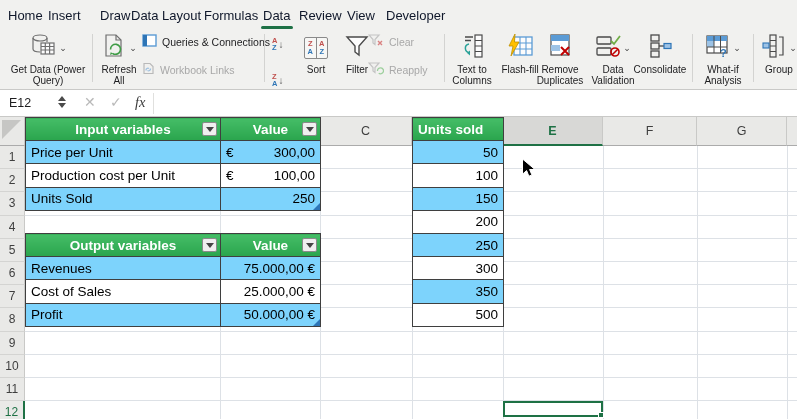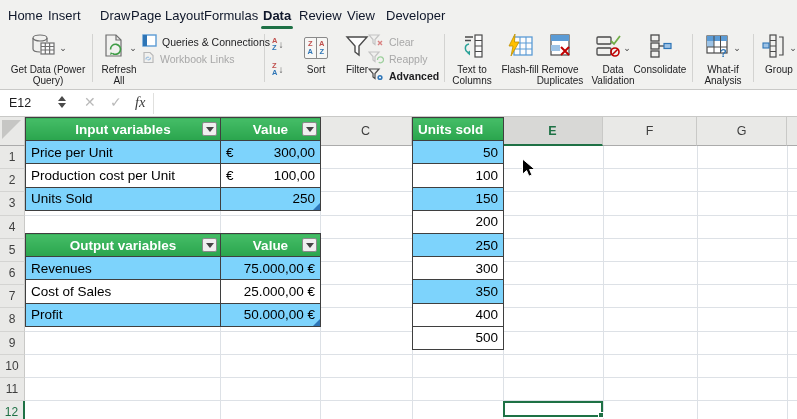--- a/index.html
+++ b/index.html
@@ -3,31 +3,31 @@
 <meta charset="utf-8">
 <style>
   * { margin:0; padding:0; box-sizing:border-box; }
   html,body { width:797px; height:419px; overflow:hidden; }
   body { font-family:"Liberation Sans", sans-serif; background:#f1f1ef; position:relative; }
   .abs { position:absolute; }
 
   
   .menubar { position:absolute; left:0; top:0; width:797px; height:30px; background:#f1f1ef; }
   .menu-item { position:absolute; top:8px; font-size:13px; color:#0f172a; white-space:nowrap; cursor:default; }
-  .menu-item.active { font-weight:bold; }
+  .menu-item.active { font-weight:normal; }
   .tab-underline { position:absolute; top:26px; height:3px; background:#1e7145; border-radius:2px; }
 
   
   .ribbon { position:absolute; left:0; top:30px; width:797px; height:60px; background:#f1f1ef; border-bottom:1px solid #c9c9c7; }
   .rdivider { position:absolute; top:4px; width:1px; height:48px; background:#d3d3d1; }
   .rbtn { position:absolute; top:3px; height:54px; display:flex; flex-direction:column; align-items:center; justify-content:flex-start; }
   .rbtn .iconrow { height:30px; display:flex; align-items:center; gap:2px; }
   .rlabel { font-size:10px; line-height:11px; color:#1d1d1f; text-align:center; margin-top:1px; }
   .chev { font-size:9px; color:#444; line-height:8px; }
-  .stackgroup { position:absolute; top:5px; display:flex; flex-direction:column; gap:3px; }
+  .stackgroup { position:absolute; top:5px; display:flex; flex-direction:column; gap:14px; }
   .stackrow { display:flex; align-items:center; gap:5px; height:14px; }
   .stacklabel { font-size:10.5px; color:#1d1d1f; white-space:nowrap; }
   .stacklabel.gray { color:#a8a8a8; }
   .minisort { display:flex; align-items:center; gap:1px; height:18px; }
   .minicol { display:flex; flex-direction:column; line-height:7px; font-size:7.5px; font-weight:bold; }
   .arrow-dn { font-size:10px; color:#555; }
   .sortbig { width:24px; height:22px; border:1px solid #8a8a8a; background:#f7f7f5; border-radius:2px; display:flex; }
   .sortbig .half { flex:1; display:flex; flex-direction:column; align-items:center; justify-content:center; line-height:8px; font-size:7.5px; font-weight:bold; }
   .sortbig .half + .half { border-left:1px solid #8a8a8a; }
 
@@ -84,21 +84,21 @@
   svg .st { stroke:#6f6f6f; fill:none; stroke-width:1.2; }
   svg .stg { stroke:#b9b9b9; fill:none; stroke-width:1.2; }
 </style>
 </head>
 <body>
 
 <div class="menubar">
   <span class="menu-item" style="left:8px">Home</span>
   <span class="menu-item" style="left:48px">Insert</span>
   <span class="menu-item" style="left:100px">Draw</span>
-  <span class="menu-item" style="left:131px">Page Layout</span>
+  <span class="menu-item" style="left:131px">Data Layout</span>
   <span class="menu-item" style="left:204px">Formulas</span>
   <span class="menu-item active" style="left:263px">Data</span>
   <span class="menu-item" style="left:299px">Review</span>
   <span class="menu-item" style="left:347px">View</span>
   <span class="menu-item" style="left:386px">Developer</span>
   <div class="tab-underline" style="left:261px; width:32px"></div>
 </div>
 
 <div class="ribbon">
 
@@ -489,23 +489,20 @@
     <tr>
           <td class="green num">250</td>
         </tr>
     <tr>
           <td class="num">300</td>
         </tr>
     <tr>
           <td class="green num">350</td>
         </tr>
     <tr>
-          <td class="num">400</td>
-        </tr>
-    <tr>
           <td class="num">500</td>
         </tr>
   </tbody>
     </table>
 
   <div class="selection">
     <span class="fillhandle"></span>
   </div>
 </div>
 

